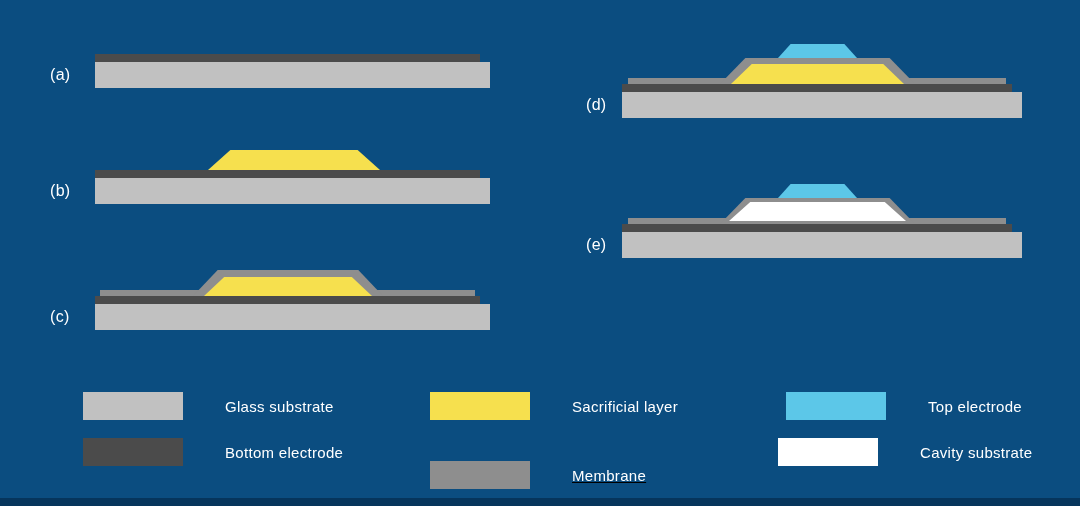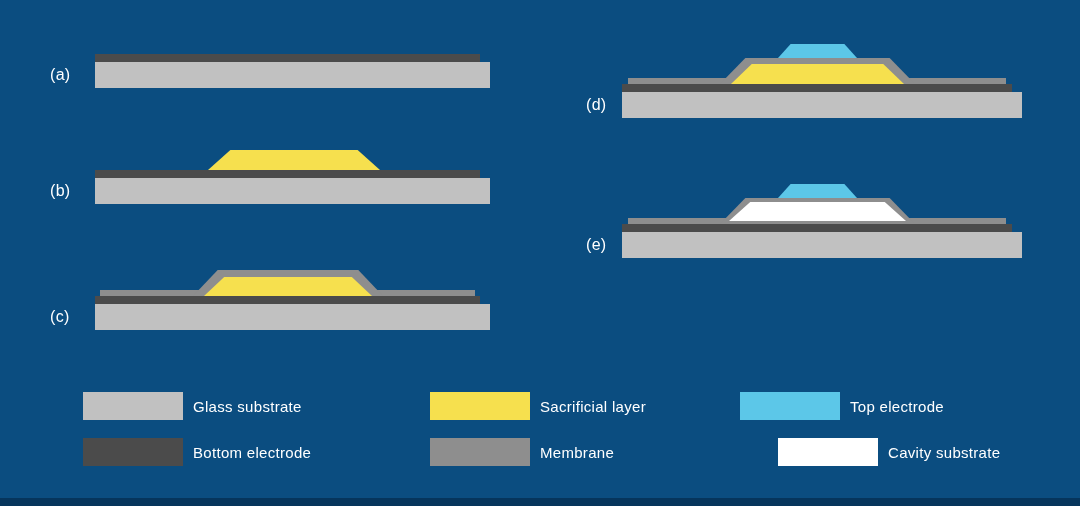--- a/index.html
+++ b/index.html
@@ -33,20 +33,21 @@
     display: flex;
     align-items: center;
     gap: 10px;
   }
   .swatch { width: 100px; height: 28px; flex: 0 0 auto; }
   .legend-label {
     color: var(--text, #ffffff);
     font-size: 15px;
     letter-spacing: 0.3px;
     white-space: nowrap;
+    margin-left: 32px;
   }
   .footer-strip {
     position: absolute;
     left: 0; bottom: 0;
     width: 100%; height: 8px;
     background: var(--footer, #06355c);
   }
 </style>
 </head>
 <body>
@@ -105,26 +106,26 @@
     <div class="legend-item" style="left:83px; top:438px;">
       <div class="swatch electrode"></div>
       <div class="legend-label">Bottom electrode</div>
     </div>
 
     <div class="legend-item" style="left:430px; top:392px;justify-content:space-between;">
       <div class="swatch sacrificial"></div>
       <div class="legend-label">Sacrificial layer</div>
     </div>
 
-    <div class="legend-item" style="left:430px; top:438px;">
+    <div class="legend-item" style="left:430px; top:461px;text-decoration:underline;">
       <div class="swatch membrane"></div>
       <div class="legend-label">Membrane</div>
     </div>
 
-    <div class="legend-item" style="left:740px; top:392px;">
+    <div class="legend-item" style="left:786px; top:392px;">
       <div class="swatch topel"></div>
       <div class="legend-label">Top electrode</div>
     </div>
 
     <div class="legend-item" style="left:778px; top:438px;">
       <div class="swatch cavity"></div>
       <div class="legend-label">Cavity substrate</div>
     </div>
 
   </div>

